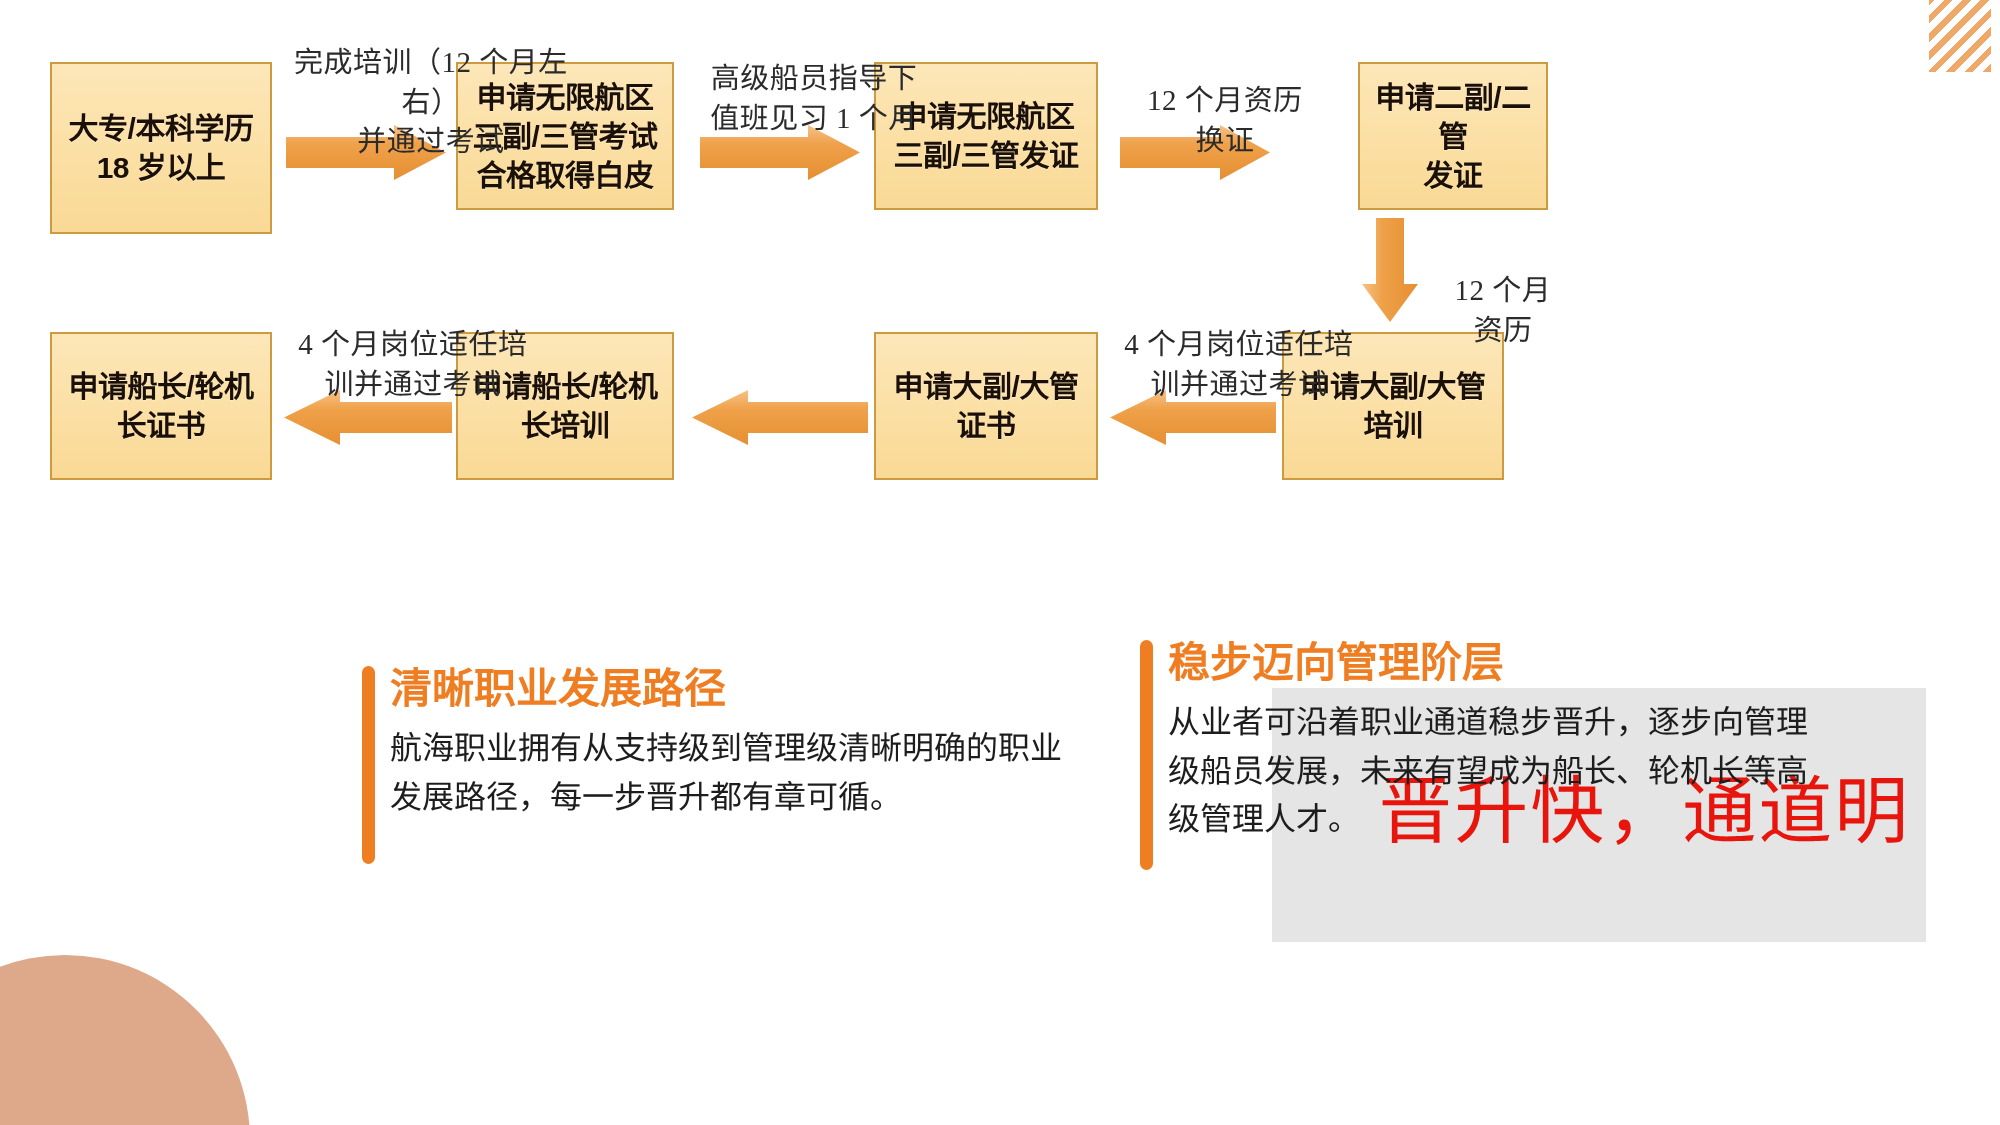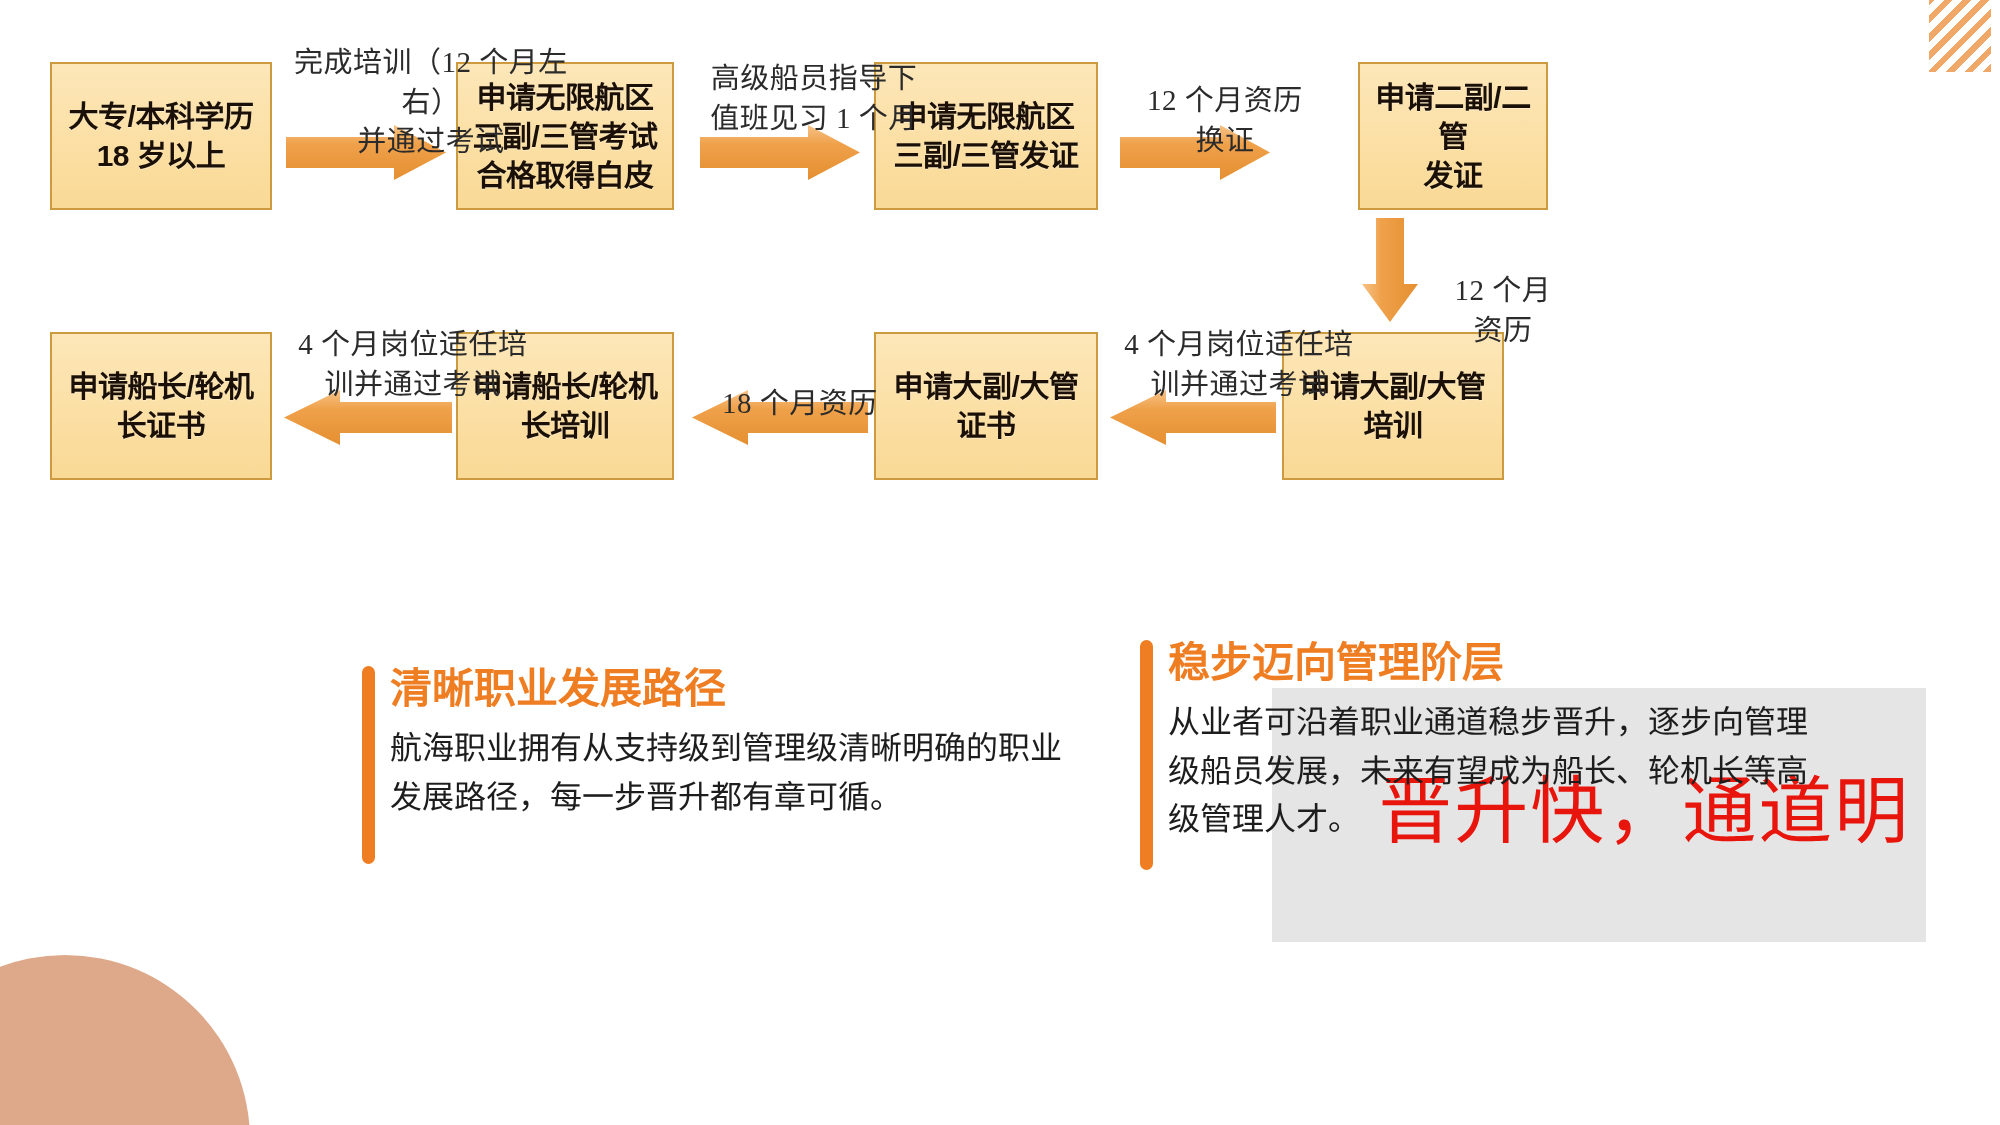--- a/index.html
+++ b/index.html
@@ -113,21 +113,21 @@
   #feature-left{left:362px;top:666px;}
 </style>
 </head>
 <body>
 
 <div class="stage">
 
   <div class="deco-circle"></div>
   <div class="deco-hatch"></div>
 
-  <div class="fbox" id="box1" style="left:50px;top:62px;width:222px;height:148px;">
+  <div class="fbox" id="box1" style="left:50px;top:62px;width:222px;height:172px;">
     <span>大专/本科学历
 18 岁以上</span>
   </div>
 
   <div class="fbox" id="box2" style="left:456px;top:62px;width:218px;height:148px;">
     <span>申请无限航区
 三副/三管考试
 合格取得白皮</span>
   </div>
 
@@ -235,23 +235,20 @@
   <div class="elabel left" style="left:1428px;top:232px;width:150px;">
     <span>12 个月
 资历</span>
   </div>
 
   <div class="elabel" style="left:1098px;top:286px;width:282px;">
     <span>4 个月岗位适任培
 训并通过考试</span>
   </div>
 
-  <div class="elabel" style="left:700px;top:345px;width:200px;">
-    <span>18 个月资历</span>
-  </div>
 
   <div class="elabel" style="left:272px;top:286px;width:282px;">
     <span>4 个月岗位适任培
 训并通过考试</span>
   </div>
 
   <div class="banner">
     <span>晋升快，通道明</span>
   </div>
 

